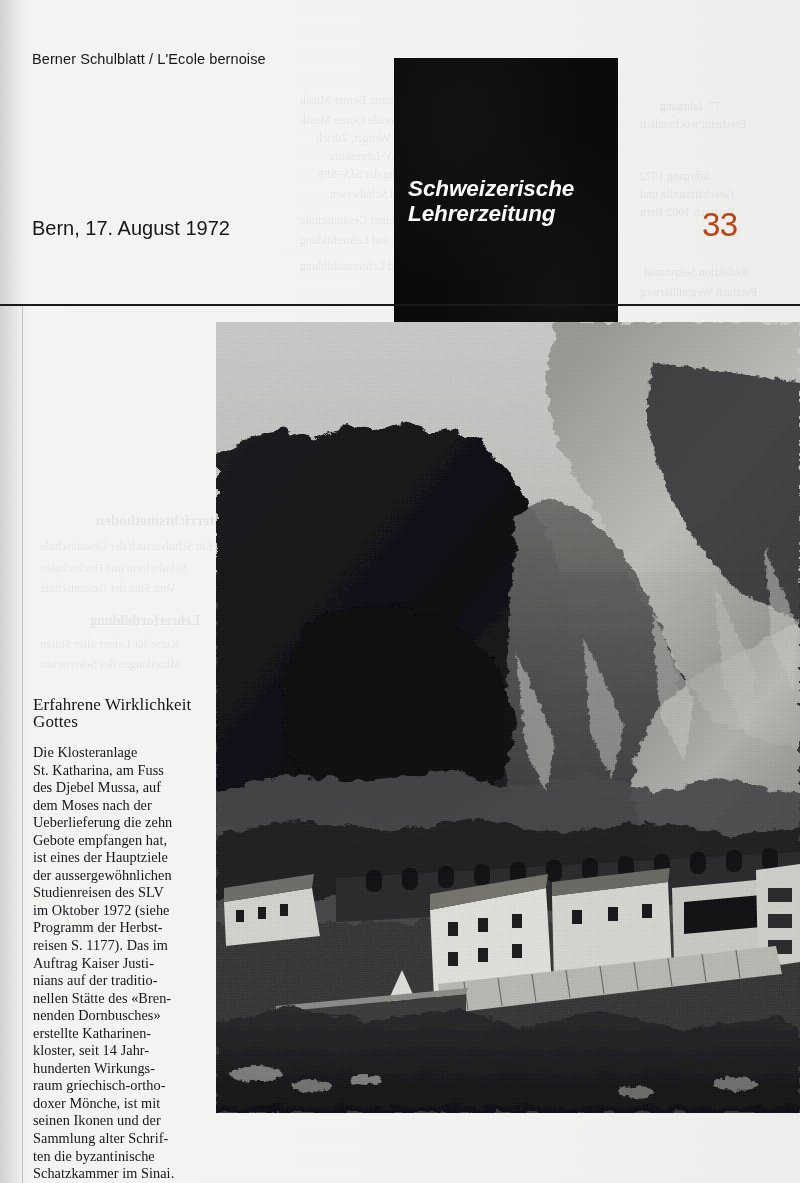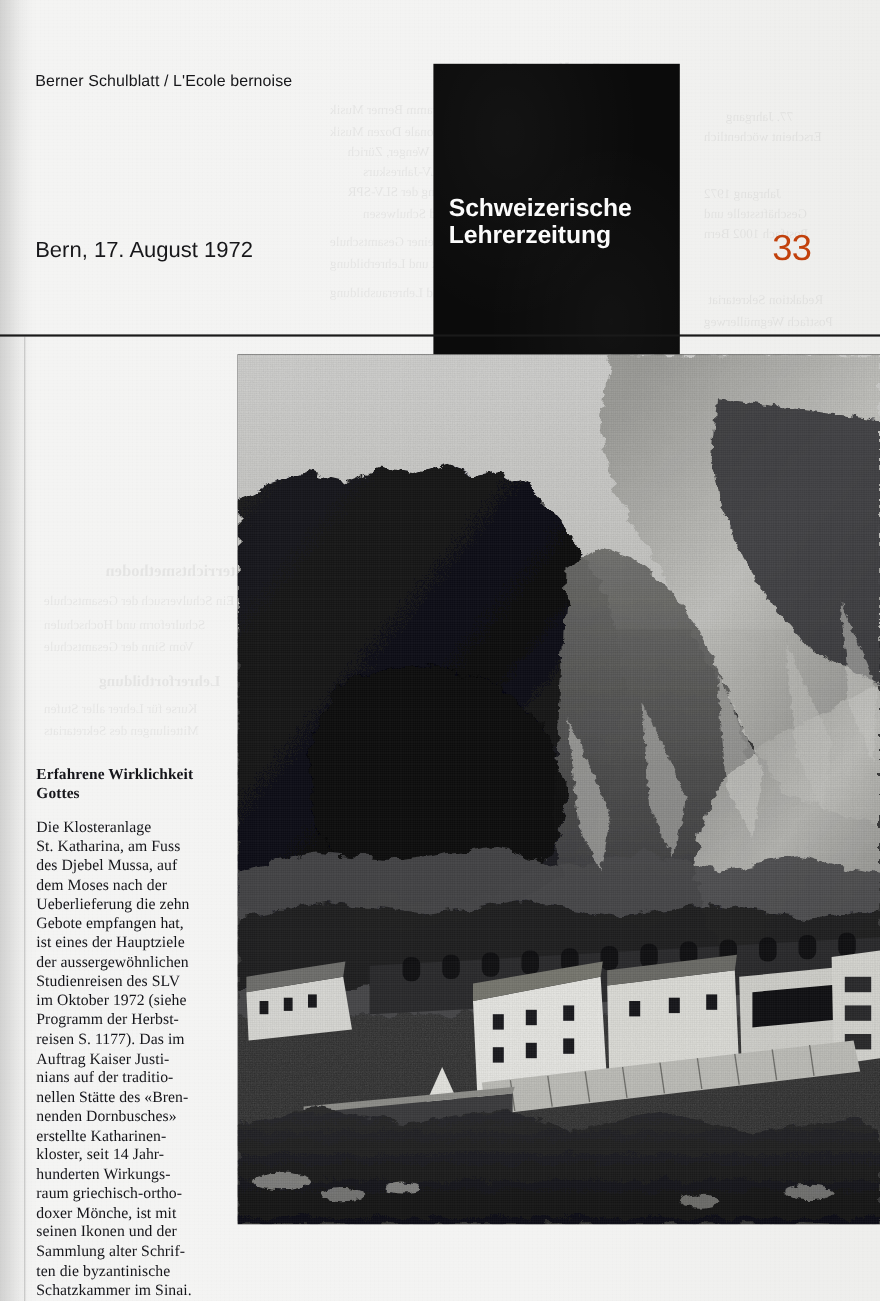--- a/index.html
+++ b/index.html
@@ -52,21 +52,21 @@
     font-family: "Liberation Serif", serif;
     white-space: pre;
     pointer-events: none;
     line-height: 1.35;
   }
   .ghost.g-bold { font-weight: bold; }
 
   
   #masthead-sub {
     position: absolute;
-    left: 32px; top: 66px;
+    left: 32px; top: 51px;
     font-size: 14.5px;
     letter-spacing: .1px;
     color: #17171a;
     white-space: nowrap;
   }
   #organ-line {
     position: absolute;
     left: 32px; top: 193px;
     font-size: 14.5px;
     color: #17171a;
@@ -82,20 +82,21 @@
 
   
   #logo-block {
     position: absolute;
     left: 394px; top: 58px;
     width: 224px; height: 286px;
     background: #0b0b0b;
     background-image:
       radial-gradient(ellipse at 30% 22%, rgba(255,255,255,.035), rgba(255,255,255,0) 55%),
       radial-gradient(ellipse at 72% 82%, rgba(255,255,255,.03), rgba(255,255,255,0) 50%);
+    font-style: italic;
   }
   #logo-title {
     position: absolute;
     left: 14px;
     top: 118px;
     color: #fbfbfb;
     font-size: 22.5px;
     font-weight: bold;
     line-height: 25px;
     letter-spacing: -.1px;
@@ -126,22 +127,22 @@
 
   
   #article {
     position: absolute;
     left: 33px; top: 697px;
     width: 172px;
     font-family: "Liberation Serif", serif;
     color: #15151a;
   }
   #article-heading {
-    font-weight: bold;
-    font-size: 14px;
+    font-weight: normal;
+    font-size: 17px;
     line-height: 16.5px;
     letter-spacing: .1px;
     white-space: pre-line;
     margin: 0 0 14px 0;
   }
   #article-body {
     font-size: 14.3px;
     line-height: 17.55px;
     letter-spacing: .05px;
     white-space: pre-line;

